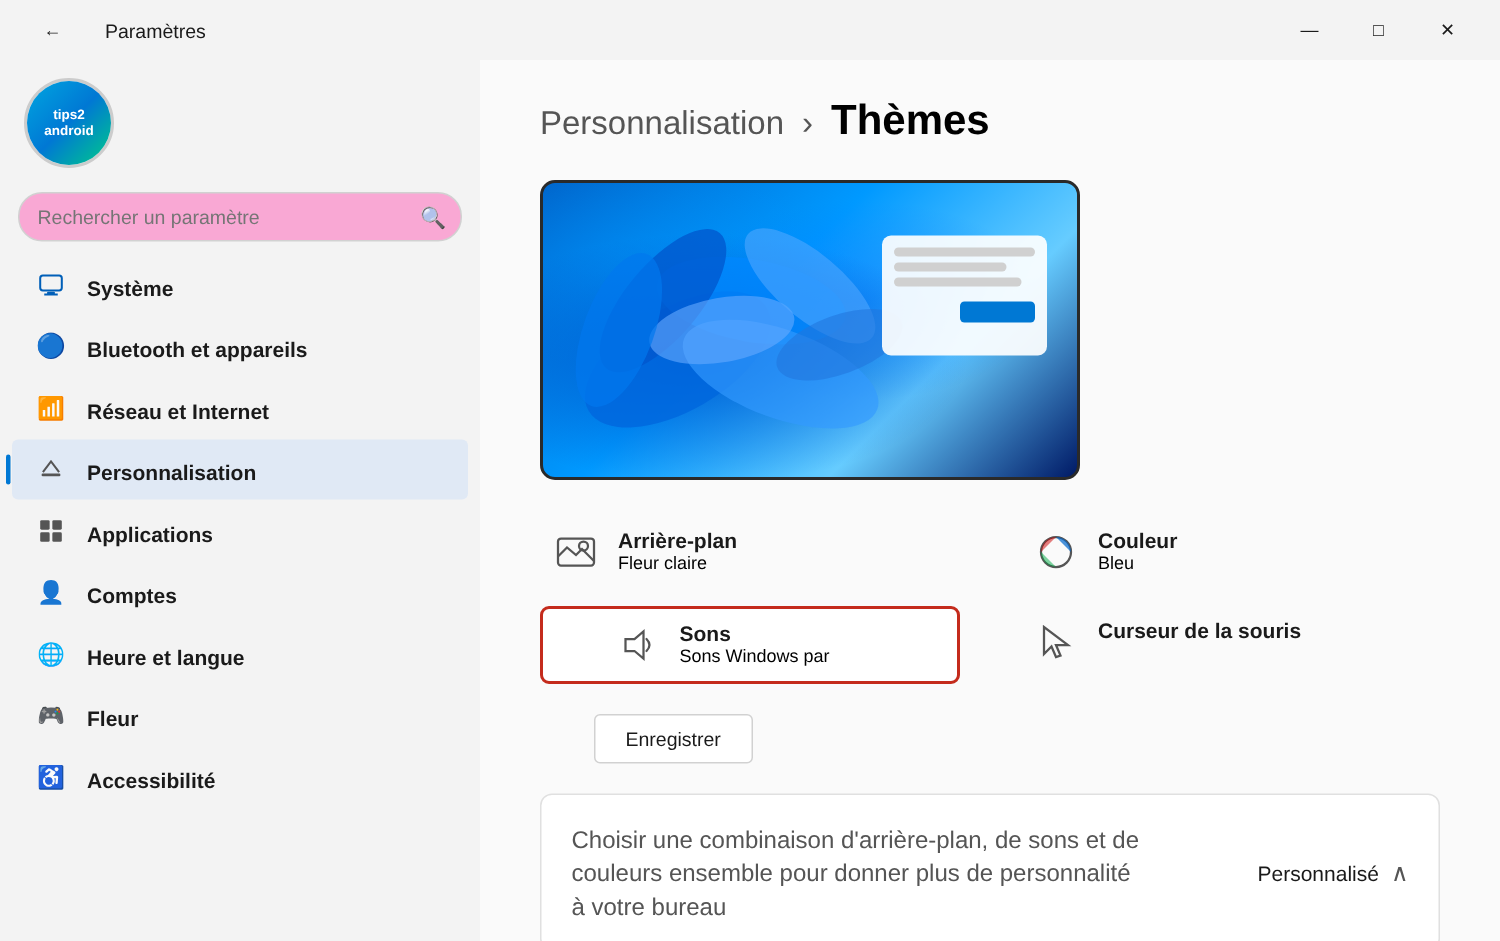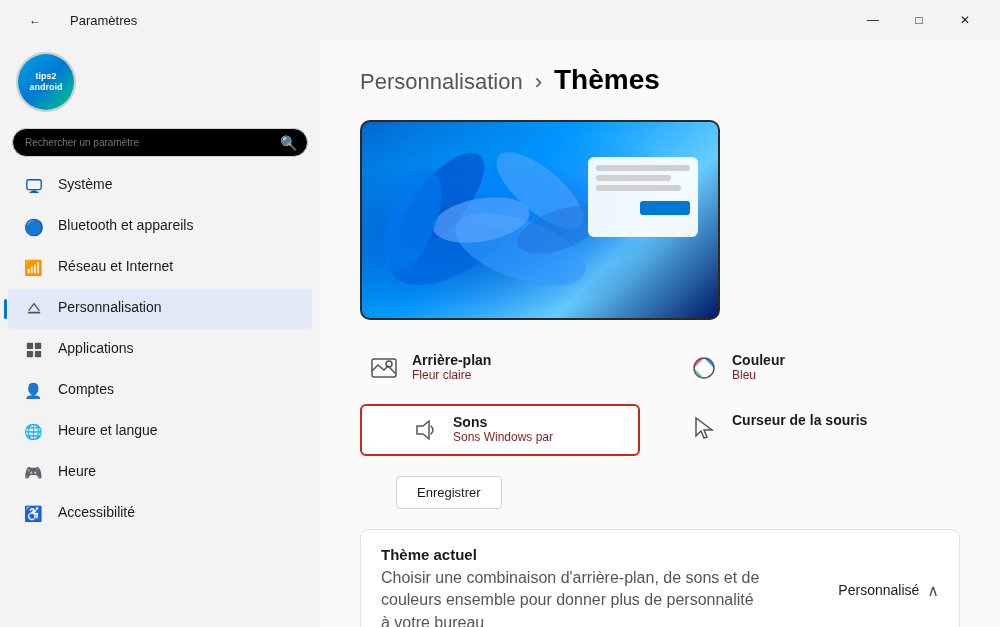--- a/index.html
+++ b/index.html
@@ -100,45 +100,46 @@
 
     .search-box {
       margin: 0 12px 8px 12px;
       position: relative;
     }
     .search-input {
       width: 100%;
       padding: 8px 36px 8px 12px;
       border: 1px solid #d1d1d1;
       border-radius: 16px;
-      background: #000000;
-      font-size: 10px;
+      background: #f9a8d4;
+      font-size: 13px;
       color: #666;
       outline: none;
     }
     .search-icon-wrap {
       position: absolute;
       right: 10px;
       top: 50%;
       transform: translateY(-50%);
       color: #666;
       font-size: 14px;
     }
 
     .nav-item {
       display: flex;
-      align-items: flex-start;
+      align-items: flex-end;
       padding: 10px 16px;
       cursor: pointer;
       border-radius: 4px;
       margin: 1px 8px;
       gap: 14px;
       font-size: 14px;
       color: #1a1a1a;
       position: relative;
+      font-weight: bold;
     }
     .nav-item.active {
       background: #e0e9f5;
     }
     .nav-item.active::before {
       content: '';
       position: absolute;
       left: -4px;
       top: 50%;
       transform: translateY(-50%);
@@ -266,21 +267,21 @@
       width: 32px;
       height: 32px;
       display: flex;
       align-items: center;
       justify-content: center;
       color: #555;
       font-size: 20px;
     }
     .option-text { display: flex; flex-direction: column; }
     .option-title { font-size: 14px; font-weight: 600; color: #1a1a1a; }
-    .option-sub { font-size: 12px; color: #7f1d1d; }
+    .option-sub { font-size: 12px; color: #000000; }
 
     
     .save-btn {
       padding: 8px 20px;
       background: white;
       border: 1px solid #d1d1d1;
       border-radius: 4px;
       font-size: 13px;
       cursor: pointer;
       margin-bottom: 20px;
@@ -386,21 +387,21 @@
       <div class="nav-item">
         <span class="nav-icon" style="font-size:15px;">👤</span>
         <span class="nav-label">Comptes</span>
       </div>
       <div class="nav-item">
         <span class="nav-icon" style="font-size:15px;">🌐</span>
         <span class="nav-label">Heure et langue</span>
       </div>
       <div class="nav-item">
         <span class="nav-icon" style="font-size:15px;">🎮</span>
-        <span class="nav-label">Heure</span>
+        <span class="nav-label">Fleur</span>
       </div>
       <div class="nav-item">
         <span class="nav-icon" style="font-size:15px;">♿</span>
         <span class="nav-label">Accessibilité</span>
       </div>
     </nav>
   </div>
 
   <div class="main-content">
 
@@ -499,21 +500,20 @@
       </div>
 
     </div>
 
     
     <button class="save-btn">Enregistrer</button>
 
     
     <div class="theme-section">
       <div class="theme-section-left">
-        <div class="theme-section-title">Thème actuel</div>
         <div class="theme-section-desc">Choisir une combinaison d'arrière-plan, de sons et de couleurs ensemble pour donner plus de personnalité à votre bureau</div>
       </div>
       <div class="theme-section-right">
         <span>Personnalisé</span>
         <span class="chevron-up">∧</span>
       </div>
     </div>
 
   </div>
 </div>

